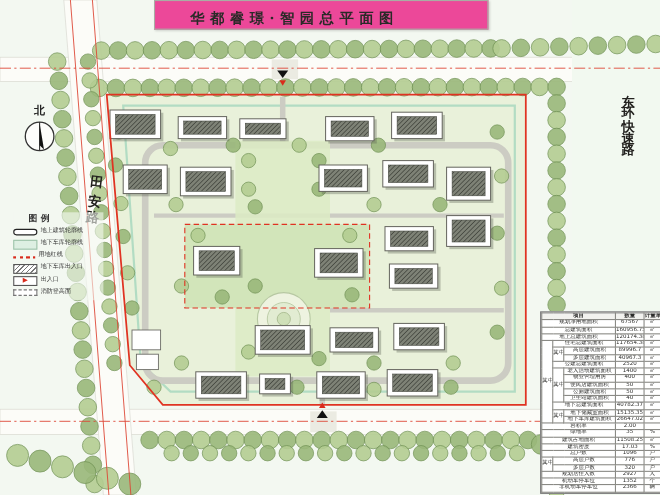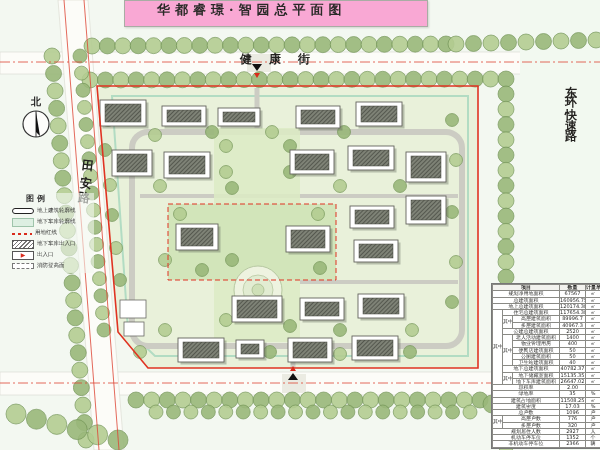--- a/index.html
+++ b/index.html
@@ -1,22 +1,22 @@
 <!DOCTYPE html>
 <html><head>
 <meta charset="utf-8">
 <style>
   html,body{margin:0;padding:0;}
   body{font-family:"DejaVu Sans",sans-serif;}
   #stage{position:relative;width:600px;height:450px;overflow:hidden;background:#f3f8f1;}
   #map{position:absolute;left:0;top:0;}
   .overlay{position:absolute;}
   
-  #title-box{left:124px;top:0;width:302px;height:25px;background:#f9a8d4;border:1px solid #a9aca4;
-    box-shadow:1px 1px 2px rgba(0,0,0,.15);display:flex;align-items:flex-start;}
+  #title-box{left:140px;top:0;width:302px;height:25px;background:#ec4899;border:1px solid #a9aca4;
+    box-shadow:1px 1px 2px rgba(0,0,0,.15);display:flex;align-items:flex-end;}
   #title-box span{font-family:"DejaVu Serif",serif;font-weight:bold;font-size:13px;color:#2a2a28;
     letter-spacing:5px;padding-left:32px;white-space:nowrap;}
   
   #north{left:14px;top:96px;width:44px;text-align:center;}
   #north .n-label{font-size:10px;font-weight:bold;color:#222;display:block;line-height:11px;}
   
   .street{font-family:"DejaVu Serif",serif;font-weight:bold;color:#23221f;}
   #street-top{left:240px;top:51px;font-size:12px;letter-spacing:17px;white-space:nowrap;}
   #street-bottom{left:238px;top:372px;font-size:12px;letter-spacing:17px;white-space:nowrap;}
   #street-left{left:78px;top:150px;font-size:12px;writing-mode:vertical-rl;text-orientation:upright;
@@ -448,21 +448,20 @@
 
   <div class="overlay" id="north">
     <span class="n-label">北</span>
     <svg width="34" height="34" viewBox="0 0 34 34">
       <circle cx="17" cy="17" r="13" fill="#fdfdfb" stroke="#333" stroke-width="1.2"></circle>
       <line x1="17" y1="4" x2="17" y2="30" stroke="#333" stroke-width="1"></line>
       <polygon points="17,5 21,29 17,25" fill="#111"></polygon>
     </svg>
   </div>
 
-  <div class="overlay street" id="street-top">健康街</div>
   <div class="overlay street" id="street-left">田安路</div>
   <div class="overlay street" id="street-right">东环快速路</div>
 
   <div class="overlay" id="legend">
     <div class="lg-header">图例</div>
     <div id="legend-rows">
         <div class="lg-row">
           <span class="lg-icon ic-building-outline"></span>
           <span class="lg-label">地上建筑轮廓线</span>
         </div>

